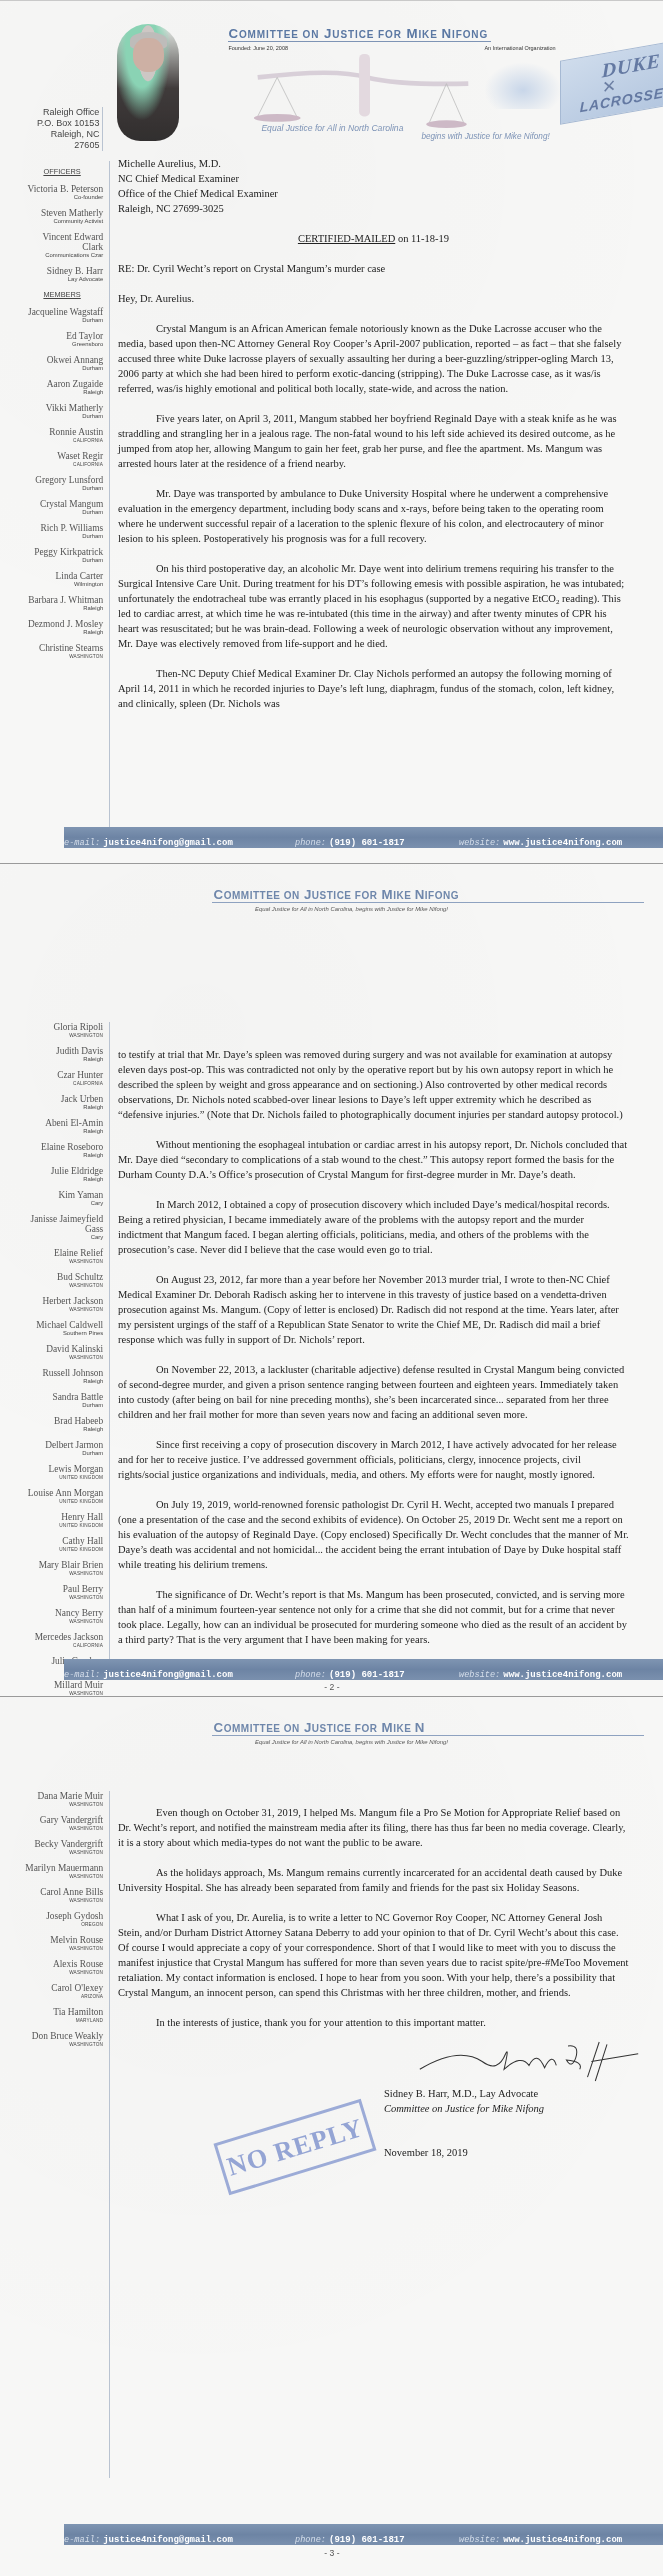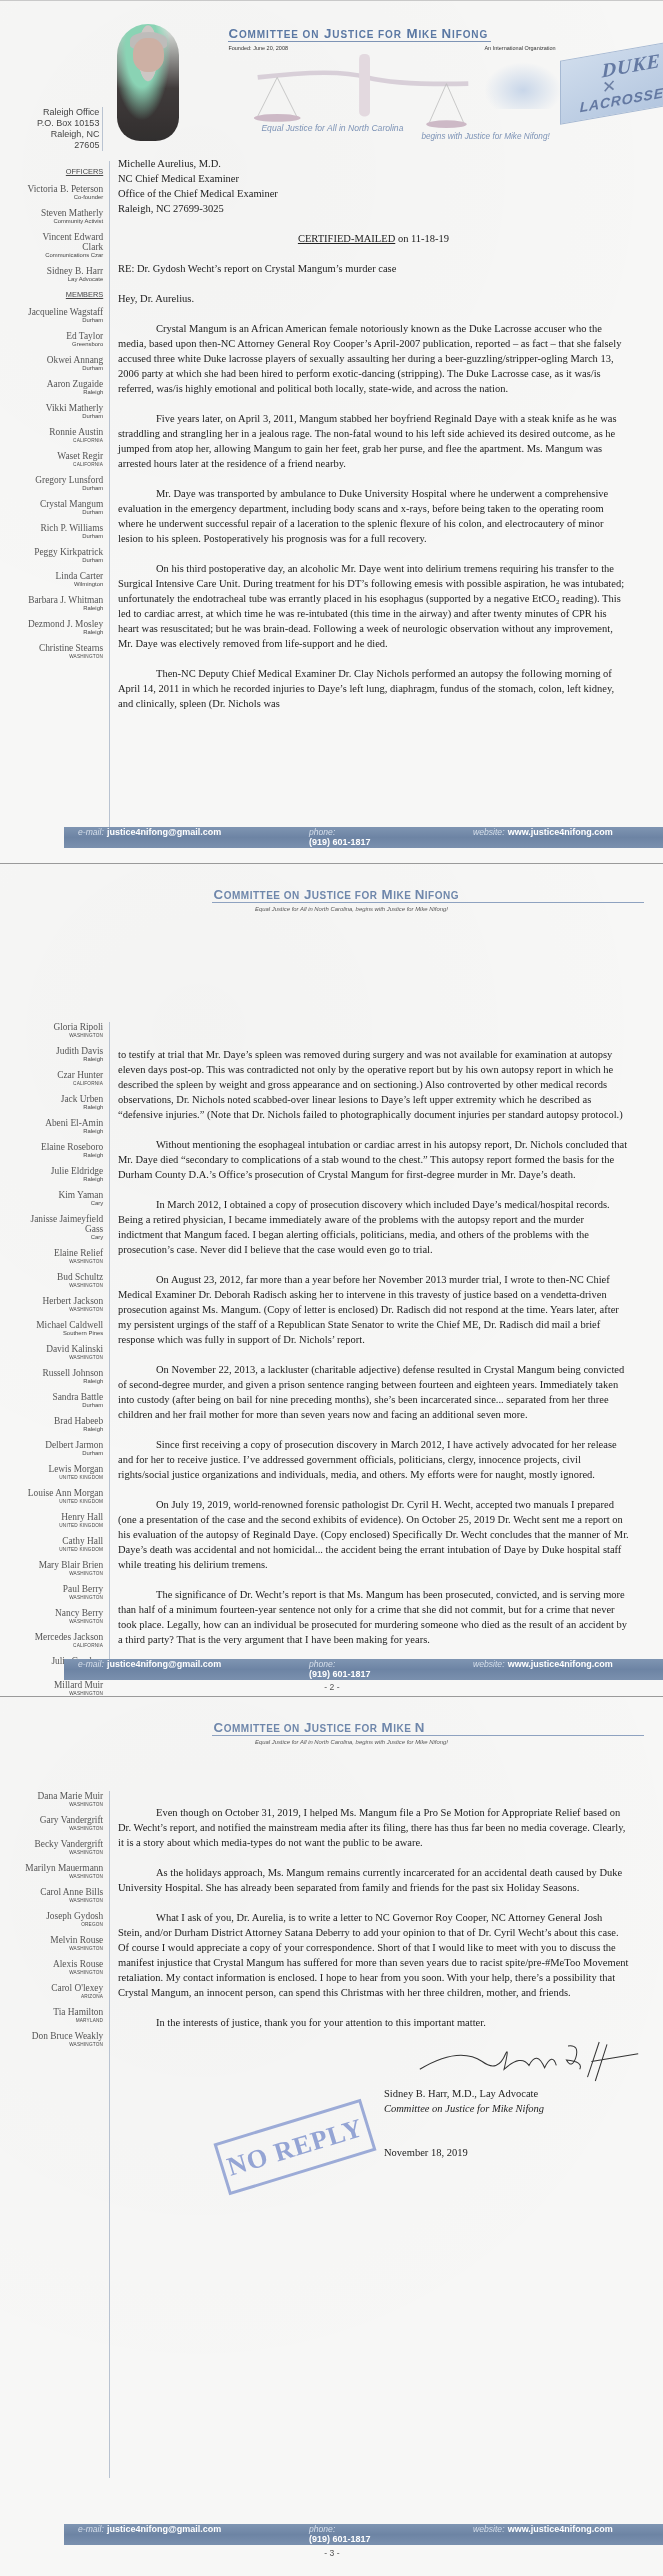--- a/index.html
+++ b/index.html
@@ -28,47 +28,47 @@
   .duke .d1 { position: absolute; right: 9.4px; top: 4.7px; font-family: "Liberation Serif", serif; font-style: italic; font-weight: bold; font-size: 20px; color: #6479a2; letter-spacing: 0.8px; }
   .duke .d2 { position: absolute; right: 6.2px; bottom: 4.7px; font-family: "Liberation Sans", sans-serif; font-style: italic; font-weight: bold; font-size: 14px; color: #6479a2; letter-spacing: 0.8px; }
   .duke .sticks { position: absolute; left: 41px; top: 23.4px; font-size: 17px; color: #6c7fa3; }
   .devil { position: absolute; left: 461px; top: 47px; width: 78px; height: 47px; background: radial-gradient(ellipse at 50% 60%, #c8d6e9, transparent 70%); }
 
   
   .sidebar { position: absolute; width: 87px; text-align: right; border-right: 0.8px solid #b9c3d1; padding-right: 6.2px; box-sizing: border-box; }
   .page-1 .sidebar { left: 23.4px; top: 160px; height: 687px; }
   .page-2 .sidebar { left: 23.4px; top: 158px; height: 653px; }
   .page-3 .sidebar { left: 23.4px; top: 94px; height: 687px; }
-  .sec-head { font-family: "Liberation Sans", sans-serif; font-size: 7.4px; text-decoration: underline; color: #444; text-align: right; padding-left: 20px; margin: 6.2px 0 7.8px; }
+  .sec-head { font-family: "Liberation Sans", sans-serif; font-size: 7.4px; text-decoration: underline; color: #444; text-align: left; padding-left: 20px; margin: 6.2px 0 7.8px; }
   .member { margin-bottom: 7px; }
   .member .nm { font-family: "Liberation Serif", serif; font-size: 9.4px; line-height: 10px; color: #555; }
   .member .loc { font-family: "Liberation Sans", sans-serif; font-size: 5.9px; line-height: 7px; color: #444; }
   .member .loc.caps { font-size: 4.7px; letter-spacing: 0.2px; }
 
   
   .body { position: absolute; left: 118px; width: 511px; font-family: "Liberation Serif", serif; font-size: 10.5px; line-height: 15px; color: #222; }
   .page-1 .body { top: 155px; }
   .page-2 .body { top: 879px; top: 180px; }
   .page-3 .body { top: 100px; }
   .addr { line-height: 15px; margin: 0; }
   .certified { margin: 15px 0 0; text-align: center; }
   .certified u { text-decoration: underline; }
   .re { margin: 15px 0 0; }
   .salutation { margin: 15px 0 0; }
   .para { margin: 15px 0 0; text-indent: 38px; }
   .para.first { margin-top: 0; }
   sub { font-size: 7px; vertical-align: -1.6px; line-height: 0; }
 
   
-  .footer { position: absolute; left: 64px; width: 600px; height: 21px; background: linear-gradient(180deg, #7f95b2 0%, #6d84a4 50%, #7a90ae 100%); display: flex; align-items: flex-start; font-family: Liberation Sans, sans-serif; font-size: 9px; color: #fff; box-sizing: border-box; padding-left: 14px; }
+  .footer { position: absolute; left: 64px; width: 600px; height: 21px; background: linear-gradient(180deg, #7f95b2 0%, #6d84a4 50%, #7a90ae 100%); display: flex; align-items: flex-end; font-family: Liberation Mono, monospace; font-size: 9px; color: #fff; box-sizing: border-box; }
   .footer .lbl { font-style: italic; color: #d6dfeb; margin-right: 3.1px; font-size: 8.6px; }
   .footer .val { font-weight: bold; }
   .footer .grp { display: flex; align-items: baseline; }
   .footer .g1 { width: 231px; }
-  .footer .g2 { width: 164px; flex-direction: column; }
+  .footer .g2 { width: 164px; }
   .page-1 .footer { top: 826px; }
   .page-2 .footer { top: 795px; }
   .page-3 .footer { top: 827px; }
   .pagenum { position: absolute; left: 0; width: 664px; text-align: center; font-family: "Liberation Sans", sans-serif; font-size: 8.6px; color: #555; }
   .page-2 .pagenum { top: 818px; }
   .page-3 .pagenum { top: 851px; }
 
   
   .cont-head { position: absolute; left: 212px; top: 23.4px; width: 432px; }
   .cont-title { font-family: "Liberation Sans", sans-serif; font-weight: bold; font-size: 13.3px; letter-spacing: 0.5px; color: #6f87ab; border-bottom: 1.2px solid #8ea2c0; display: inline-block; width: 432px; padding-left: 1.6px; box-sizing: border-box; }
@@ -209,21 +209,21 @@
   </div>
 
   <div class="body">
     <div class="addr">
       <div>Michelle Aurelius, M.D.</div>
       <div>NC Chief Medical Examiner</div>
       <div>Office of the Chief Medical Examiner</div>
       <div>Raleigh, NC 27699-3025</div>
     </div>
     <p class="certified"><u>CERTIFIED-MAILED</u><span> on 11-18-19</span></p>
-    <p class="re">RE:  Dr. Gydosh Wecht’s report on Crystal Mangum’s murder case</p>
+    <p class="re">RE:  Dr. Cyril Wecht’s report on Crystal Mangum’s murder case</p>
     <p class="salutation">Hey, Dr. Aurelius.</p>
     <p class="para">Crystal Mangum is an African American female notoriously known as the Duke Lacrosse accuser who the media, based upon then-NC Attorney General Roy Cooper’s April-2007 publication, reported – as fact – that she falsely accused three white Duke lacrosse players of sexually assaulting her during a beer-guzzling/stripper-ogling March 13, 2006 party at which she had been hired to perform exotic-dancing (stripping).  The Duke Lacrosse case, as it was/is referred, was/is highly emotional and political both locally, state-wide, and across the nation.</p>
     <p class="para">Five years later, on April 3, 2011, Mangum stabbed her boyfriend Reginald Daye with a steak knife as he was straddling and strangling her in a jealous rage.  The non-fatal wound to his left side achieved its desired outcome, as he jumped from atop her, allowing Mangum to gain her feet, grab her purse, and flee the apartment.  Ms. Mangum was arrested hours later at the residence of a friend nearby.</p>
     <p class="para">Mr. Daye was transported by ambulance to Duke University Hospital where he underwent a comprehensive evaluation in the emergency department, including body scans and x-rays, before being taken to the operating room where he underwent successful repair of a laceration to the splenic flexure of his colon, and electrocautery of minor lesion to his spleen.  Postoperatively his prognosis was for a full recovery.</p>
     <p class="para"><span>On his third postoperative day, an alcoholic Mr. Daye went into delirium tremens requiring his transfer to the Surgical Intensive Care Unit.  During treatment for his DT’s following emesis with possible aspiration, he was intubated; unfortunately the endotracheal tube was errantly placed in his esophagus (supported by a negative EtCO</span><sub>2</sub><span> reading).  This led to cardiac arrest, at which time he was re-intubated (this time in the airway) and after twenty minutes of CPR his heart was resuscitated; but he was brain-dead.  Following a week of neurologic observation without any improvement, Mr. Daye was electively removed from life-support and he died.</span></p>
     <p class="para">Then-NC Deputy Chief Medical Examiner Dr. Clay Nichols performed an autopsy the following morning of April 14, 2011 in which he recorded injuries to Daye’s left lung, diaphragm, fundus of the stomach, colon, left kidney, and clinically, spleen (Dr. Nichols was</p>
   </div>
 
   <div class="footer">
     <div class="grp g1">

